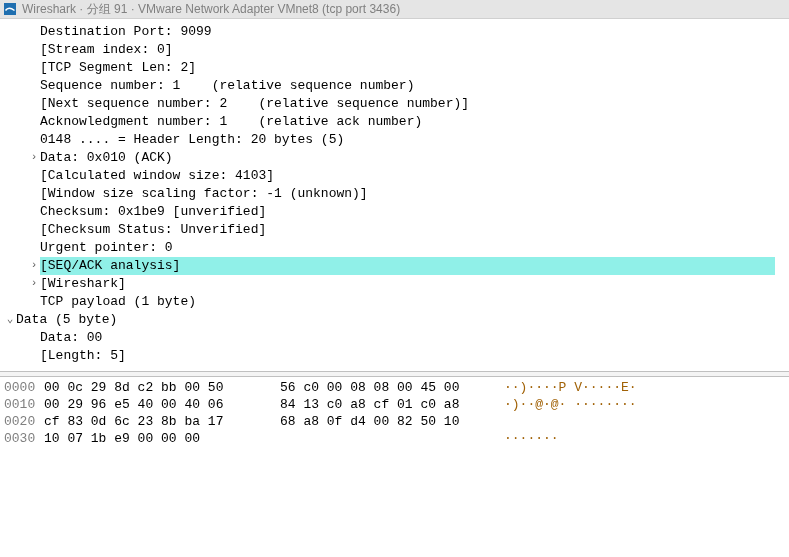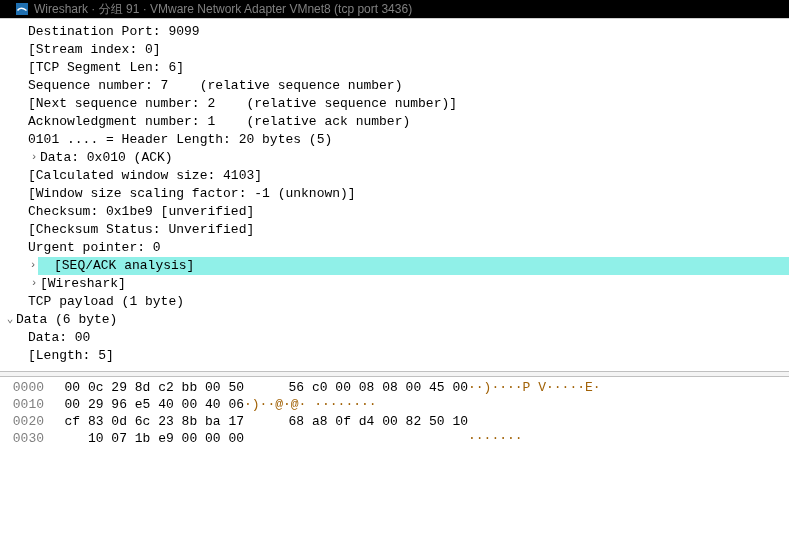--- a/index.html
+++ b/index.html
@@ -7,25 +7,25 @@
     padding: 0;
     font-family: Consolas, "Courier New", monospace;
     font-size: 13px;
     background: #ffffff;
     color: #000000;
     width: 789px;
     overflow: hidden;
   }
   .titlebar {
     height: 18px;
-    background: #000000;
+    background: #e5e5e5;
     border-bottom: 1px solid #d0d0d0;
     display: flex;
     align-items: center;
-    padding-left: 16px;
+    padding-left: 4px;
     color: #808080;
     font-family: "Microsoft YaHei", sans-serif;
     font-size: 12px;
     position: relative;
   }
   .tb-icon {
     width: 12px;
     height: 12px;
     margin-right: 6px;
   }
@@ -34,21 +34,21 @@
     line-height: 17.5px;
   }
   .row {
     display: flex;
     align-items: center;
     white-space: pre;
     height: 18px;
   }
   .indent0 { padding-left: 4px; }
   .indent1 { padding-left: 28px; }
-  .indent2 { padding-left: 28px; }
+  .indent2 { padding-left: 40px; }
   .twisty {
     width: 12px;
     text-align: center;
     color: #606060;
     font-size: 11px;
     display: inline-block;
   }
   .highlight {
     background: #90f0e8;
     padding-left: 40px;
@@ -59,80 +59,80 @@
   .divider {
     height: 4px;
     border-top: 1px solid #c0c0c0;
     border-bottom: 1px solid #c0c0c0;
     background: #f4f4f4;
   }
   .hex-pane {
     padding: 2px 0;
     line-height: 17px;
     font-size: 13px;
-    text-align: right;
   }
   .hex-row {
     display: flex;
     white-space: pre;
   }
   .hex-offset {
     color: #808080;
     width: 40px;
     padding-left: 4px;
   }
   .hex-bytes1 { width: 200px; }
-  .hex-bytes2 { width: 224px; }
+  .hex-bytes2 { width: 224px; margin-left: 36px; }
   .hex-ascii { color: #a16207; }
 </style>
 </head>
 <body>
 
 <div class="titlebar">
   <svg class="tb-icon" viewBox="0 0 16 16">
     <rect x="0" y="0" width="16" height="16" fill="#1f6fb0"></rect>
     <path d="M2 10 Q6 4 14 10" stroke="#ffffff" stroke-width="2" fill="none"></path>
   </svg>
   <span>Wireshark · 分组 91 · VMware Network Adapter VMnet8 (tcp port 3436)</span>
 </div>
 
 <div class="details-pane">
   <div class="row"><span class="indent2">Destination Port: 9099</span></div>
   <div class="row"><span class="indent2">[Stream index: 0]</span></div>
-  <div class="row"><span class="indent2">[TCP Segment Len: 6]</span></div>
-  <div class="row"><span class="indent2">Sequence number: 7    (relative sequence number)</span></div>
+  <div class="row"><span class="indent2">[TCP Segment Len: 2]</span></div>
+  <div class="row"><span class="indent2">Sequence number: 1    (relative sequence number)</span></div>
   <div class="row"><span class="indent2">[Next sequence number: 2    (relative sequence number)]</span></div>
   <div class="row"><span class="indent2">Acknowledgment number: 1    (relative ack number)</span></div>
-  <div class="row"><span class="indent2">0101 .... = Header Length: 20 bytes (5)</span></div>
+  <div class="row"><span class="indent2">0148 .... = Header Length: 20 bytes (5)</span></div>
   <div class="row"><span class="indent1"></span><span class="twisty">›</span><span>Data: 0x010 (ACK)</span></div>
   <div class="row"><span class="indent2">[Calculated window size: 4103]</span></div>
   <div class="row"><span class="indent2">[Window size scaling factor: -1 (unknown)]</span></div>
   <div class="row"><span class="indent2">Checksum: 0x1be9 [unverified]</span></div>
   <div class="row"><span class="indent2">[Checksum Status: Unverified]</span></div>
   <div class="row"><span class="indent2">Urgent pointer: 0</span></div>
-  <div class="row"><span class="indent1"></span><span class="twisty">›</span><span class="highlight" style="padding-left:16px">[SEQ/ACK analysis]</span></div>
+  <div class="row"><span class="indent1"></span><span class="twisty">›</span><span class="highlight" style="padding-left:0">[SEQ/ACK analysis]</span></div>
   <div class="row"><span class="indent1"></span><span class="twisty">›</span><span>[Wireshark]</span></div>
   <div class="row"><span class="indent2">TCP payload (1 byte)</span></div>
-  <div class="row"><span class="indent0"></span><span class="twisty">⌄</span><span>Data (6 byte)</span></div>
+  <div class="row"><span class="indent0"></span><span class="twisty">⌄</span><span>Data (5 byte)</span></div>
   <div class="row"><span class="indent2">Data: 00</span></div>
   <div class="row"><span class="indent2">[Length: 5]</span></div>
 </div>
 
 <div class="divider"></div>
 
 <div class="hex-pane">
   <div class="hex-row">
     <span class="hex-offset">0000</span>
     <span class="hex-bytes1">00 0c 29 8d c2 bb 00 50</span>
     <span class="hex-bytes2">56 c0 00 08 08 00 45 00</span>
     <span class="hex-ascii">··)····P V·····E·</span>
   </div>
   <div class="hex-row">
     <span class="hex-offset">0010</span>
     <span class="hex-bytes1">00 29 96 e5 40 00 40 06</span>
+    <span class="hex-bytes2">84 13 c0 a8 cf 01 c0 a8</span>
     <span class="hex-ascii">·)··@·@· ········</span>
   </div>
   <div class="hex-row">
     <span class="hex-offset">0020</span>
     <span class="hex-bytes1">cf 83 0d 6c 23 8b ba 17</span>
     <span class="hex-bytes2">68 a8 0f d4 00 82 50 10</span>
   </div>
   <div class="hex-row">
     <span class="hex-offset">0030</span>
     <span class="hex-bytes1">10 07 1b e9 00 00 00</span>

